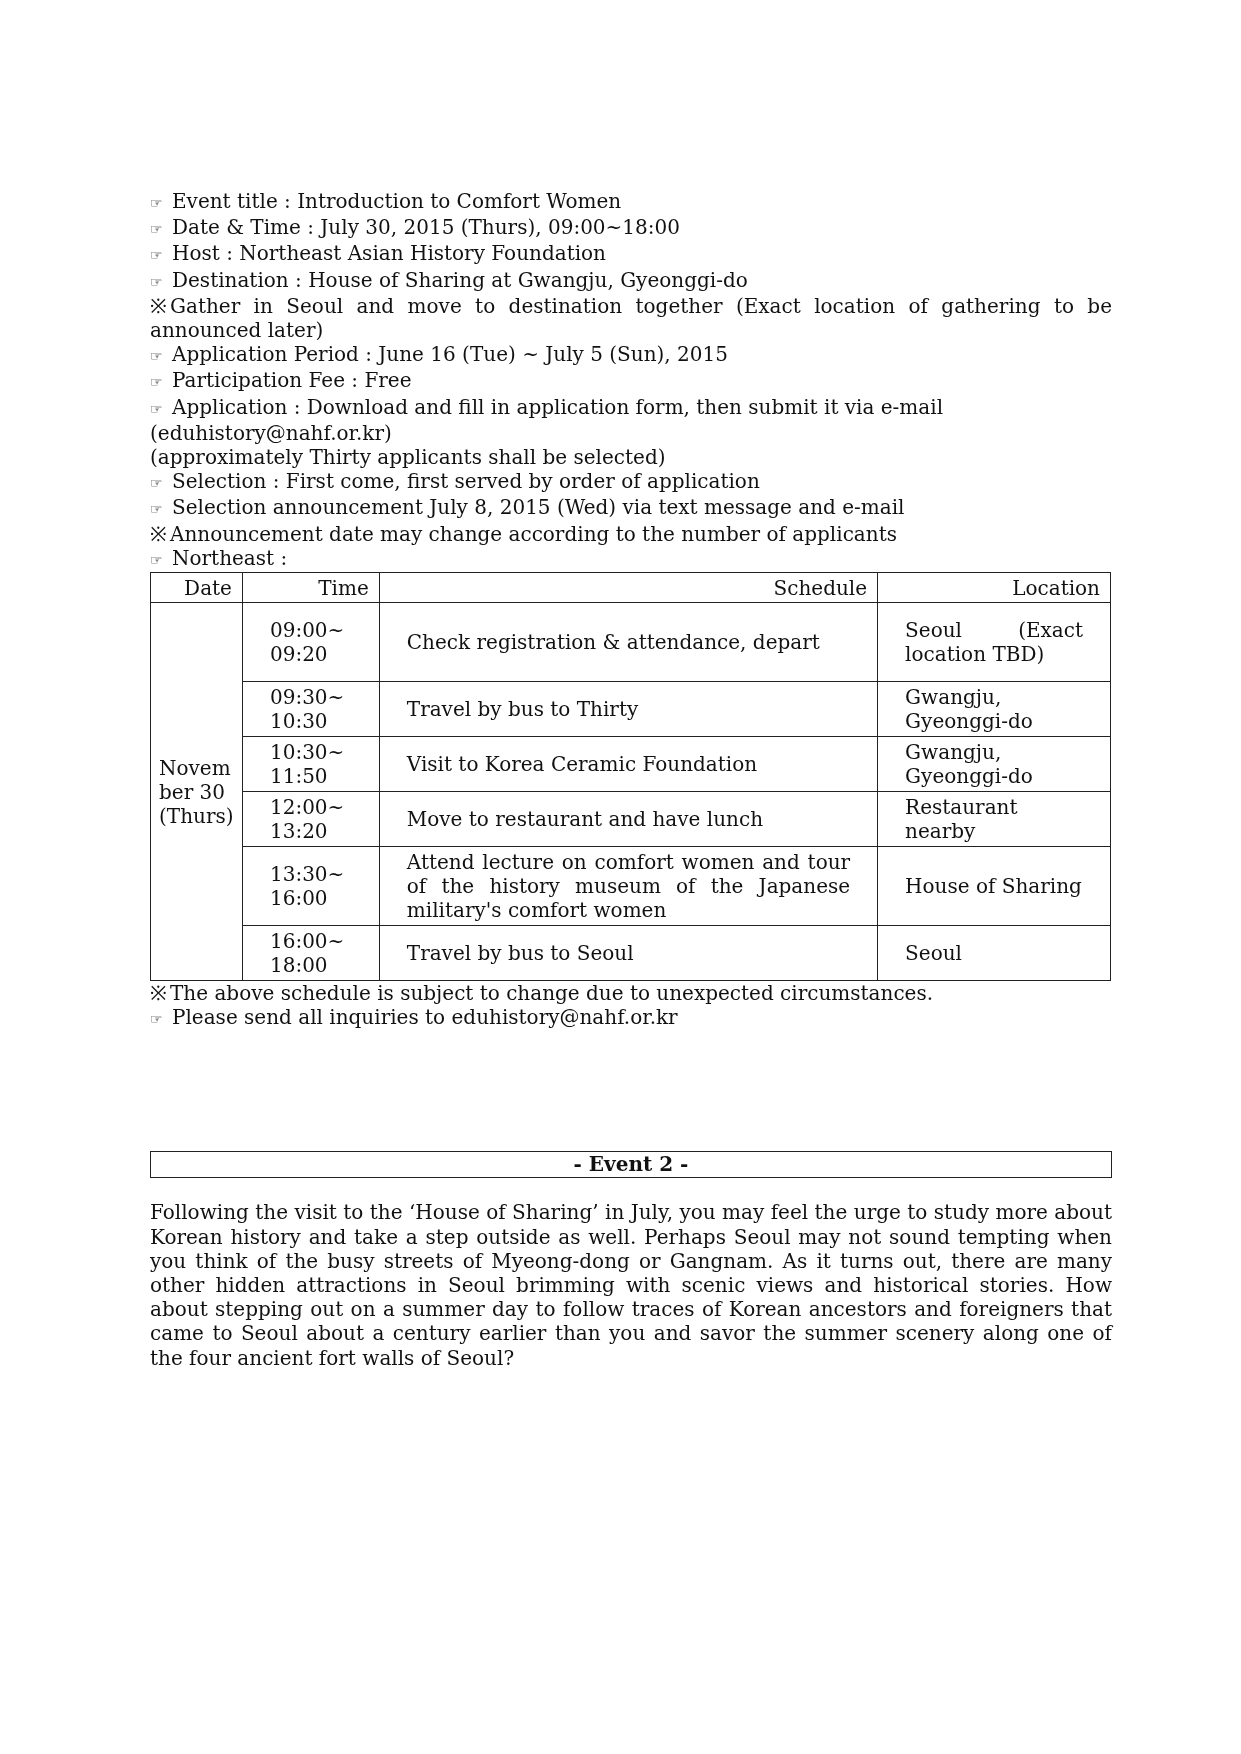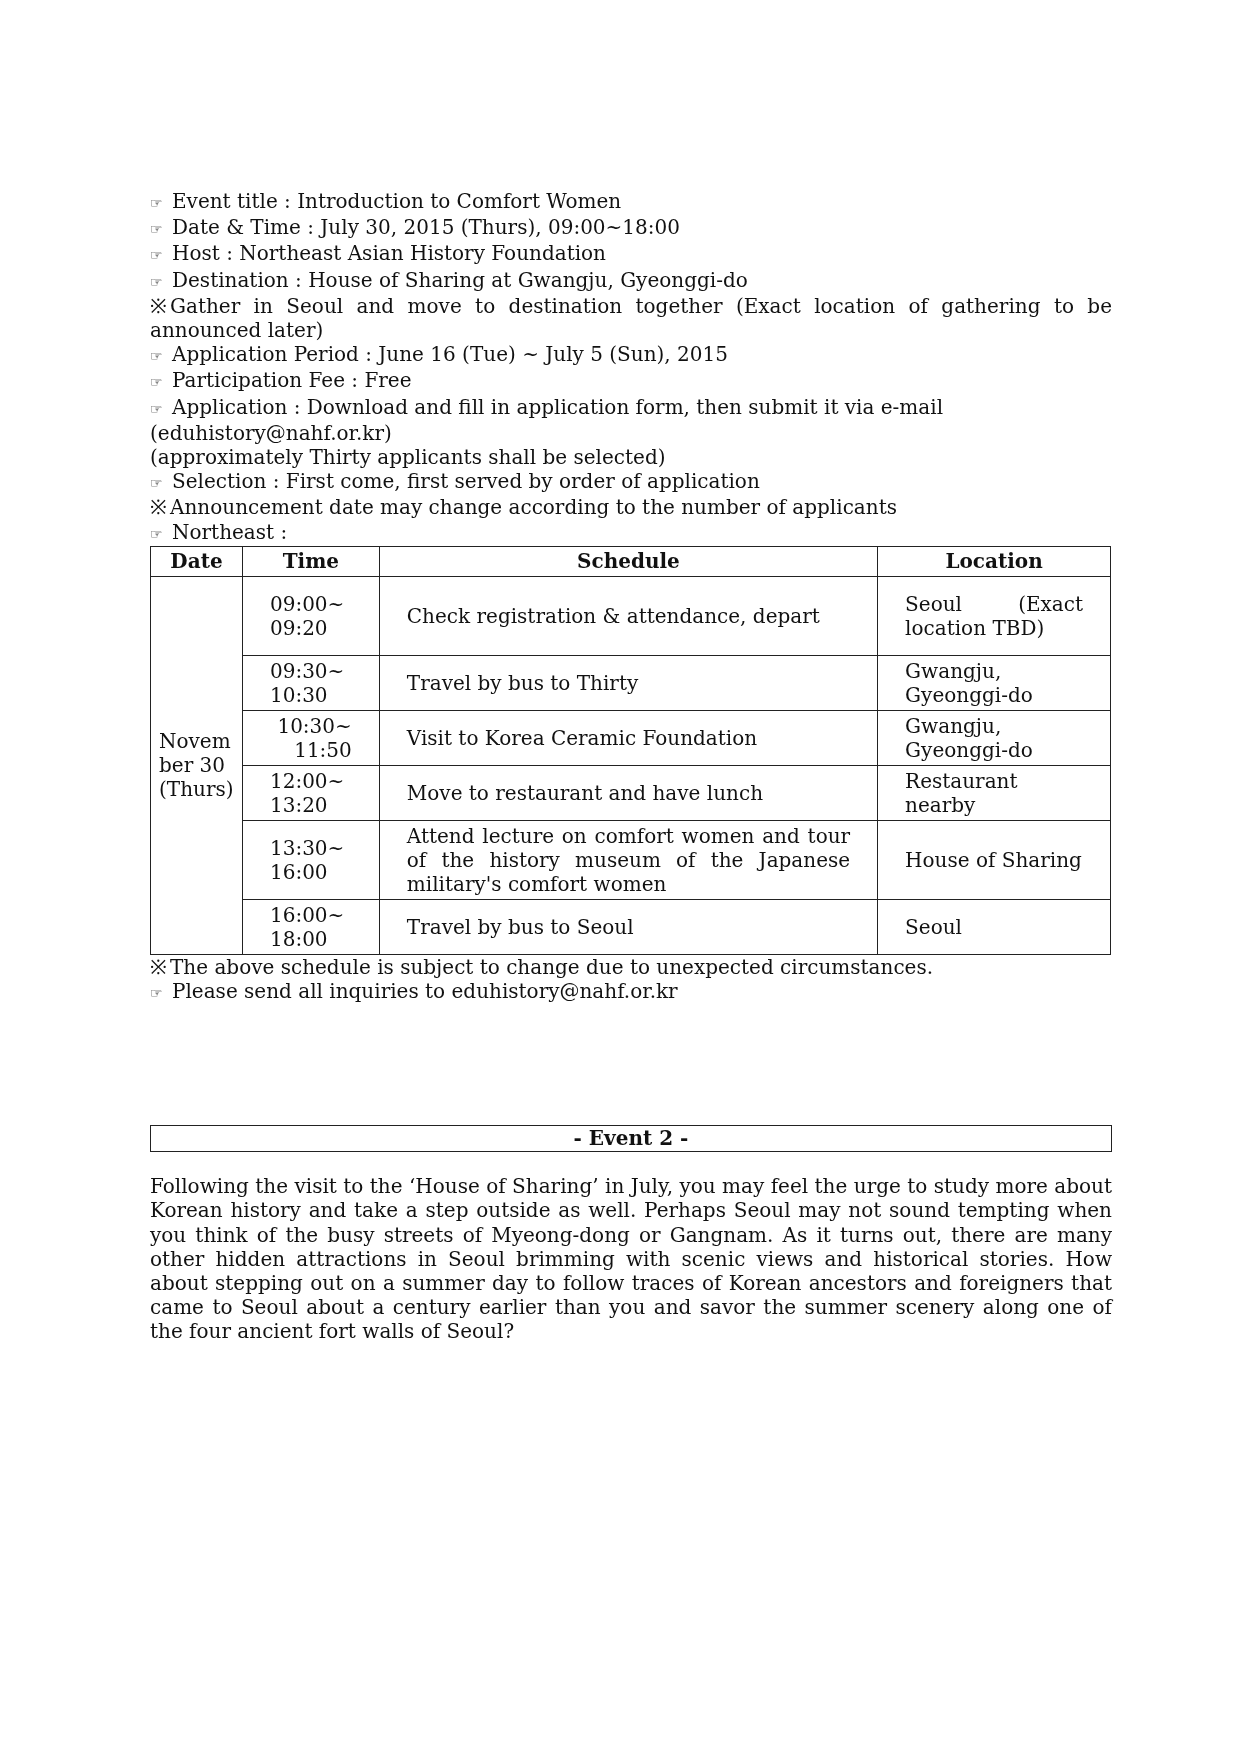--- a/index.html
+++ b/index.html
@@ -4,21 +4,21 @@
   <style>
     html, body { margin: 0; padding: 0; background: #ffffff; }
     body { width: 1241px; height: 1754px; position: relative; font-family: "DejaVu Serif", serif; color: #111; }
     .page { position: absolute; left: 150px; top: 189px; width: 962px; font-size: 20px; line-height: 24.2px; }
     .line { white-space: nowrap; }
     .just { text-align: justify; text-align-last: left; white-space: normal; }
     .bullet { font-size: 14px; display: inline-block; width: 22px; }
     .mark { display: inline-block; width: 20px; }
     table.itin { width: 961px; border-collapse: collapse; margin-top: 0px; font-size: 20px; line-height: 24px; }
     table.itin th, table.itin td { border: 1.3px solid #222; padding: 2px 27px; vertical-align: middle; }
-    table.itin th { font-weight: bold; text-align: center; height: 27px; padding: 1px 10px; margin-left: 40px; }
+    table.itin th { font-weight: normal; text-align: right; height: 27px; padding: 1px 10px; margin-left: 40px; }
     table.itin td.date { vertical-align: middle; padding: 0 8px; }
     table.itin td.loc { text-align: justify; text-align-last: left; }
     .sched-j { text-align: justify; text-align-last: left; }
     .event-box { margin-top: 120px; border: 1.3px solid #222; text-align: center; font-weight: bold; height: 25px; line-height: 25px; }
     .para { margin-top: 22px; text-align: justify; text-align-last: left; }
   </style>
 </head>
 <body>
 
 <div class="page">
@@ -28,20 +28,21 @@
     <div class="line"><span class="bullet">☞</span><span>Date &amp; Time : July 30, 2015 (Thurs), 09:00~18:00</span></div>
     <div class="line"><span class="bullet">☞</span><span>Host : Northeast Asian History Foundation</span></div>
     <div class="line"><span class="bullet">☞</span><span>Destination : House of Sharing at Gwangju, Gyeonggi-do</span></div>
     <div class="just"><span class="mark">※</span><span>Gather in Seoul and move to destination together (Exact location of gathering to be announced later)</span></div>
     <div class="line"><span class="bullet">☞</span><span>Application Period : June 16 (Tue) ~ July 5 (Sun), 2015</span></div>
     <div class="line"><span class="bullet">☞</span><span>Participation Fee : Free</span></div>
     <div class="line"><span class="bullet">☞</span><span>Application : Download and fill in application form, then submit it via e-mail</span></div>
     <div class="line"><span>(eduhistory@nahf.or.kr)</span></div>
     <div class="line"><span>(approximately Thirty applicants shall be selected)</span></div>
     <div class="line"><span class="bullet">☞</span><span>Selection : First come, first served by order of application</span></div>
+    <div class="line"><span class="bullet">☞</span><span>Selection announcement July 8, 2015 (Wed) via text message and e-mail</span></div>
     <div class="line"><span class="mark">※</span><span>Announcement date may change according to the number of applicants</span></div>
     <div class="line"><span class="bullet">☞</span><span>Northeast :</span></div>
   </div>
 
   <table class="itin">
     <colgroup>
       <col style="width:92px">
       <col style="width:137px">
       <col style="width:499px">
       <col style="width:233px">
@@ -60,21 +61,21 @@
         <td style="word-break:break-all;">09:00~09:20</td>
         <td>Check registration &amp; attendance, depart</td>
         <td class="loc">Seoul (Exact location TBD)</td>
       </tr>
       <tr style="height:55px">
         <td style="word-break:break-all;">09:30~10:30</td>
         <td>Travel by bus to Thirty</td>
         <td class="loc">Gwangju, Gyeonggi-do</td>
       </tr>
       <tr style="height:55px">
-        <td style="word-break:break-all;text-align:right;">10:30~11:50</td>
+        <td style="word-break:break-all;">10:30~11:50</td>
         <td>Visit to Korea Ceramic Foundation</td>
         <td class="loc">Gwangju, Gyeonggi-do</td>
       </tr>
       <tr style="height:55px">
         <td style="word-break:break-all;">12:00~13:20</td>
         <td>Move to restaurant and have lunch</td>
         <td class="loc">Restaurant nearby</td>
       </tr>
       <tr style="height:79px">
         <td style="word-break:break-all;">13:30~16:00</td>

